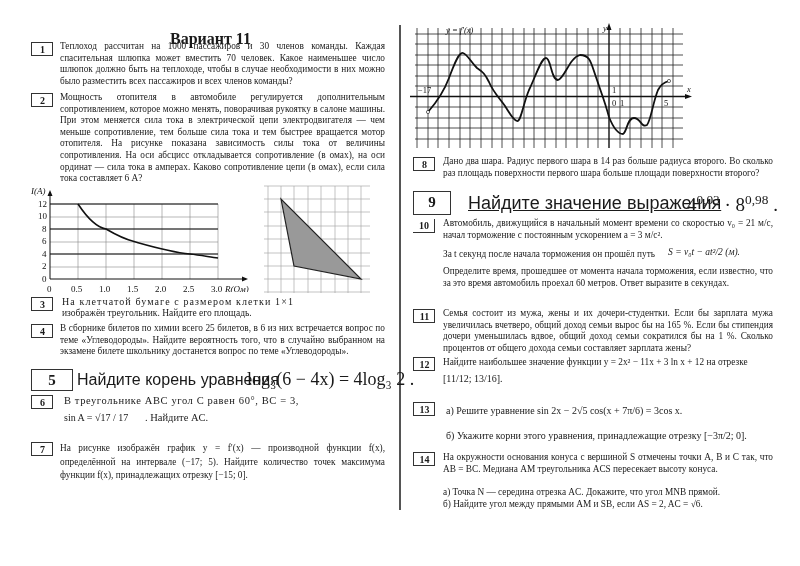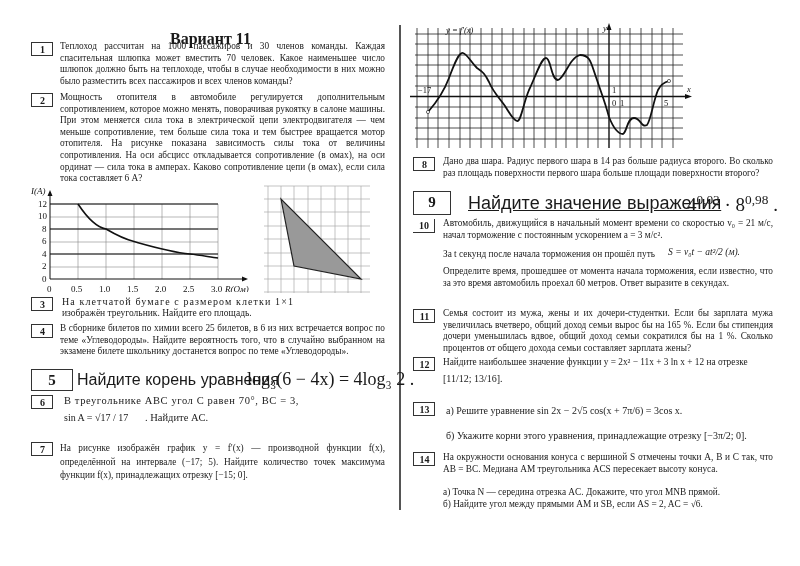--- a/index.html
+++ b/index.html
@@ -101,21 +101,21 @@
 <div class="p" style="left:62px;top:308px;width:260px;font-size:9.5px;">изображён треугольник. Найдите его площадь.</div>
 
 <div class="numbox" style="left:31px;top:324px;">4</div>
 <div class="p" style="left:60px;top:323px;width:325px;">В сборнике билетов по химии всего 25 билетов, в 6 из них встречается вопрос по теме «Углеводороды». Найдите вероятность того, что в случайно выбранном на экзамене билете школьнику достанется вопрос по теме «Углеводороды».</div>
 
 <div class="numbox big" style="left:31px;top:369px;">5</div>
 <div class="bigtext" style="left:77px;top:371px;font-size:16px;">Найдите корень уравнения</div>
 <div class="abs" style="left:247px;top:369px;font-size:18px;font-family:Liberation Serif, serif;">log₃(6 − 4x) = 4log₃ 2 .</div>
 
 <div class="numbox" style="left:31px;top:395px;">6</div>
-<div class="p" style="left:64px;top:395px;width:300px;font-size:10.5px;letter-spacing:0.6px;">В треугольнике ABC угол C равен 70°, BC = 3,</div>
+<div class="p" style="left:64px;top:395px;width:300px;font-size:10.5px;letter-spacing:0.6px;">В треугольнике ABC угол C равен 60°, BC = 3,</div>
 <div class="abs" style="left:64px;top:412px;font-size:10px;">sin A = √17 / 17</div>
 <div class="abs" style="left:145px;top:412px;font-size:10.5px;">. Найдите AC.</div>
 
 <div class="numbox" style="left:31px;top:442px;">7</div>
 <div class="p" style="left:60px;top:442px;width:325px;line-height:13.5px;">На рисунке изображён график y = f′(x) — производной функции f(x), определённой на интервале (−17; 5). Найдите количество точек максимума функции f(x), принадлежащих отрезку [−15; 0].</div>
 
 <svg class="abs" style="left:405px;top:22px;" width="290" height="128">
   <g stroke="#222" stroke-width="0.8">
     <line x1="10" y1="12" x2="278" y2="12"></line>
       <line x1="10" y1="22" x2="278" y2="22"></line>

